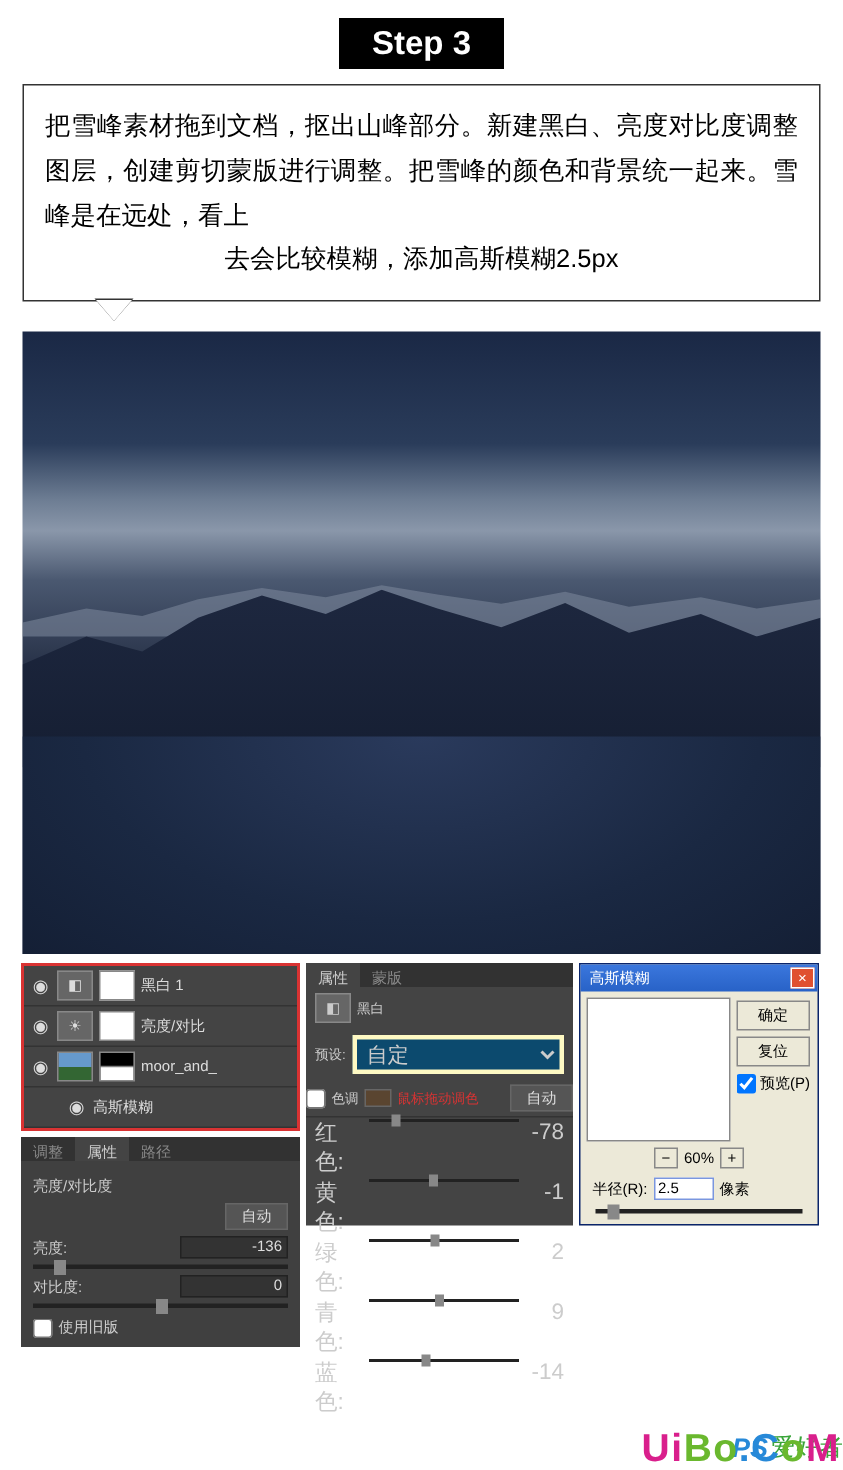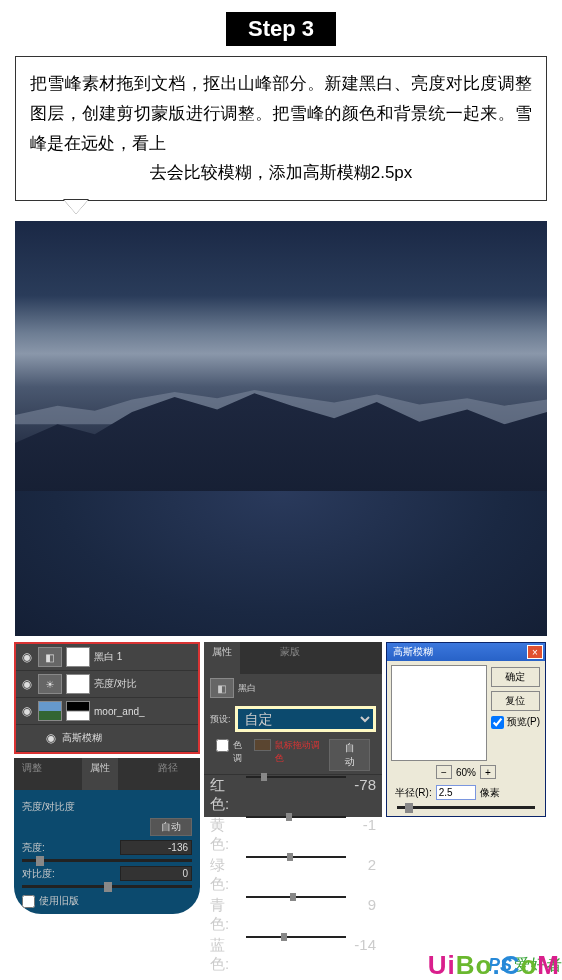--- a/index.html
+++ b/index.html
@@ -120,31 +120,29 @@
       background: linear-gradient(to bottom, #000 0%, #000 45%, #fff 55%, #fff 100%);
     }
     .img-thumb {
       width: 24px; height: 20px;
       background: linear-gradient(to bottom, #6699cc 50%, #336633 50%);
       border: 1px solid #888;
     }
     .layer-indent { padding-left: 28px; }
     .bc-panel {
       width: 186px;
-      background: #0c4a6e;
+      background: #404040;
       font-size: 10px;
       color: #ccc;
-      border-radius: 27px;
     }
     .panel-tabs {
       display: flex;
       background: #323232;
-      height: 32px;
-      font-size: 10px;
-      gap: 32px;
+      height: 16px;
+      font-size: 10px;
     }
     .panel-tab {
       padding: 3px 8px;
       background: #444;
       color: #ccc;
     }
     .panel-tab.inactive { background: #323232; color: #888; }
     .panel-body { padding: 6px 8px; }
     .panel-row {
       display: flex;
@@ -194,21 +192,21 @@
       display: flex;
       align-items: flex-start;
       gap: 4px;
       padding: 1px 6px;
       font-size: 15px;
     }
     .color-slider-row span:first-child { width: 32px; }
     .mini-slider { flex: 1; height: 2px; background: #222; position: relative; }
     .mini-thumb { position: absolute; top: -3px; width: 6px; height: 8px; background: #888; }
     .color-val { width: 26px; text-align: right; }
-    .tint-row { display: flex; align-items: flex-start; gap: 4px; padding: 3px 12px; border-bottom: 1px solid #333; }
+    .tint-row { display: flex; align-items: center; gap: 4px; padding: 3px 0; border-bottom: 1px solid #333; }
     .tint-swatch { width: 18px; height: 12px; background: #5a4530; border: 1px solid #666; }
     .tint-red { color: #d93333; font-size: 9px; }
     .blur-dialog {
       width: 160px;
       background: #ece9d8;
       border: 1px solid #0a246a;
       font-size: 10px;
       position: relative;
     }
     .blur-titlebar {

